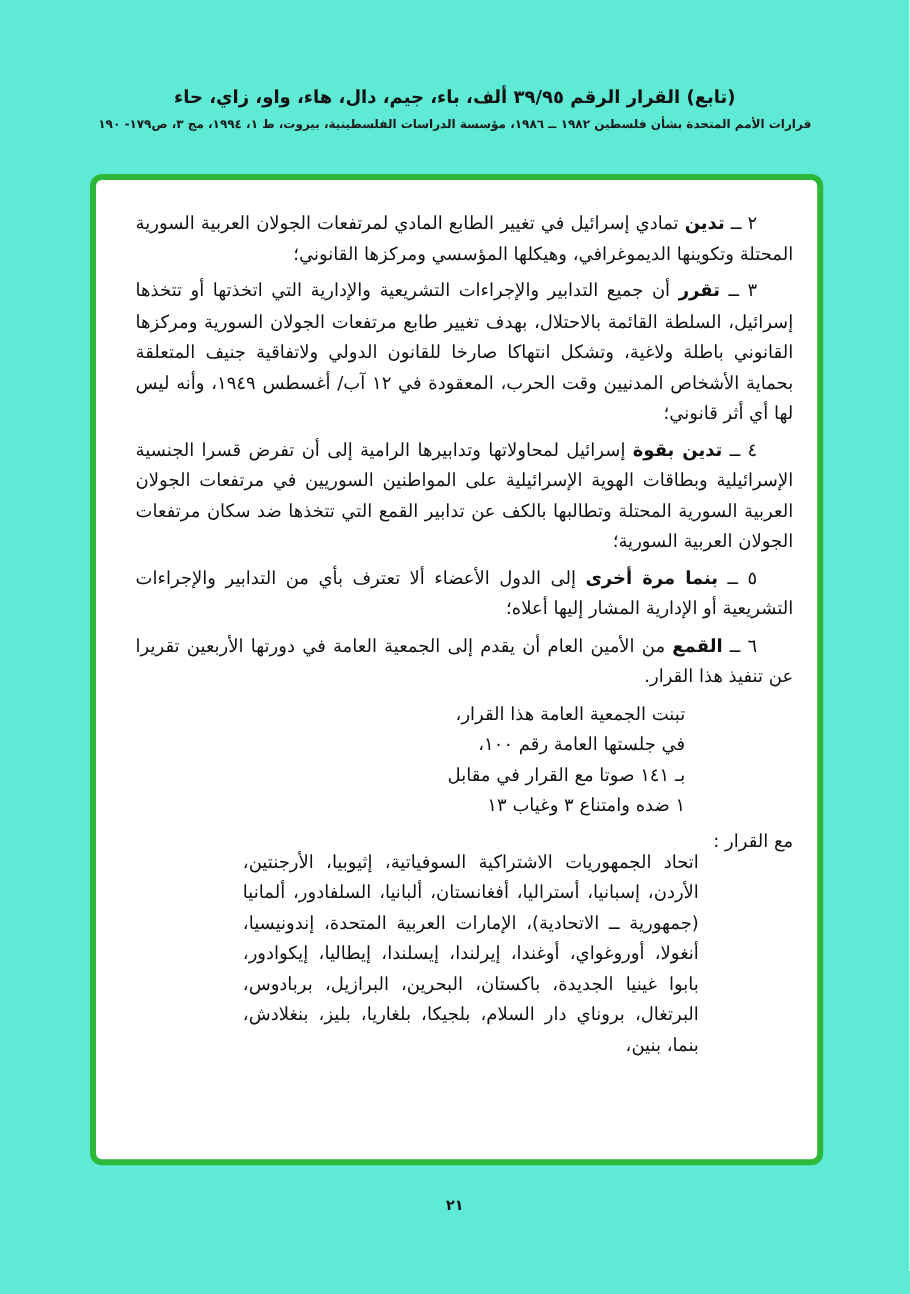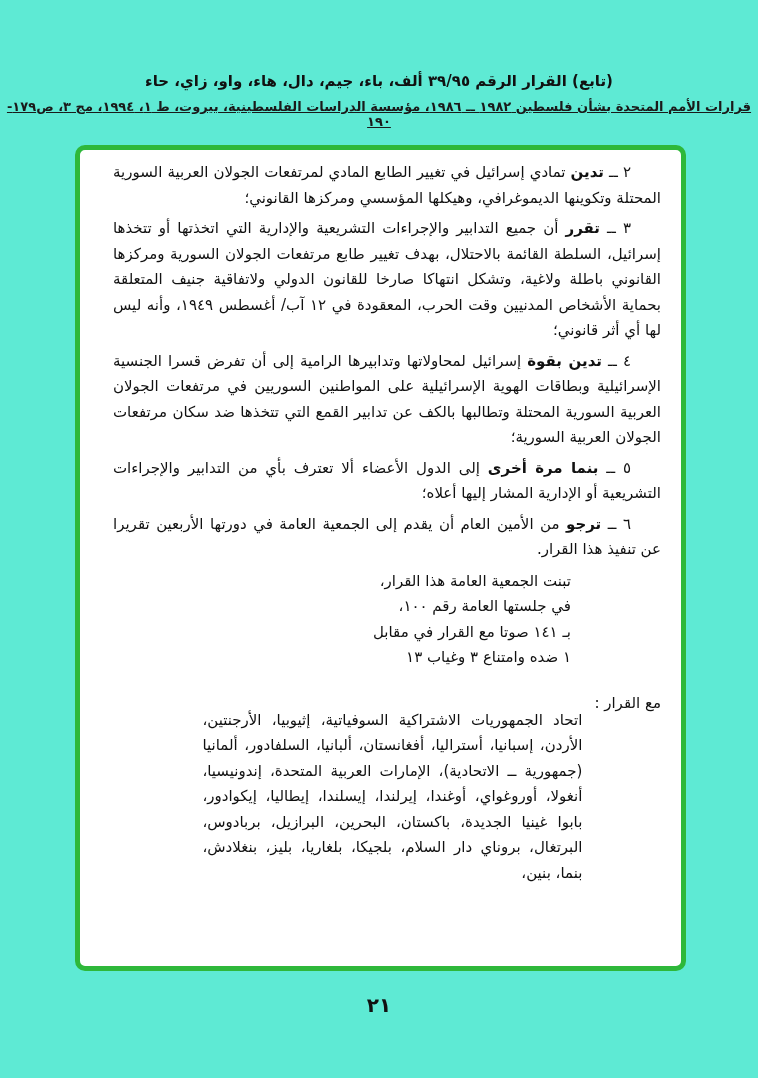--- a/index.html
+++ b/index.html
@@ -9,54 +9,54 @@
     font-family: "DejaVu Sans", sans-serif;
     color: #111111;
     overflow: hidden;
     direction: rtl;
   }
   .page { position: relative; width: 758px; height: 1078px; background: #5eead4; }
 
   
   .header { position: absolute; top: 72px; left: 0; width: 758px; text-align: center; }
   .doc-title { font-size: 15px; font-weight: 700; letter-spacing: 0; }
-  .doc-source { font-size: 13px; font-weight: 700; margin-top: 9px; color: #1a1a1a; text-decoration: underline; }
+  .doc-source { font-size: 10px; font-weight: 700; margin-top: 9px; color: #1a1a1a; }
 
   
   .frame {
     position: absolute;
     left: 75px; top: 145px;
     width: 611px; height: 826px;
     border: 5px solid #2eb83a;
     border-radius: 10px;
     background: #ffffff;
     overflow: hidden;
   }
   .content {
     position: absolute;
-    top: 10px; right: 20px;
+    top: 24px; right: 20px;
     width: 548px;
     font-size: 15px;
     line-height: 1.7;
     text-align: justify;
   }
   .para { text-align: justify; text-indent: 30px; margin-bottom: 5px; }
   .para .lead { font-weight: 700; }
   .para .num { font-weight: 400; }
 
-  .adoption { margin: 6px 90px 20px 0; text-align: right; }
+  .adoption { margin: 6px 90px 4px 0; text-align: right; }
   .adoption-line { white-space: nowrap; }
 
   .vote-row { display: flex; gap: 12px; margin-top: 4px; align-items: flex-start; }
   .vote-label { flex: 0 0 auto; white-space: nowrap; }
   .vote-countries { width: 380px; text-align: justify; margin-top: 17px; }
 
   
   .footer { position: absolute; top: 993px; left: 0; width: 758px; text-align: center; }
-  .page-num { font-size: 20px; font-weight: 700; }
+  .page-num { font-size: 12px; font-weight: 700; }
 </style>
 </head>
 <body>
 
 <div class="page">
 
   <div class="header">
     <div class="doc-title">(تابع) القرار الرقم ٣٩/٩٥ ألف، باء، جيم، دال، هاء، واو، زاي، حاء</div>
     <div class="doc-source">قرارات الأمم المتحدة بشأن فلسطين ١٩٨٢ ــ ١٩٨٦، مؤسسة الدراسات الفلسطينية، بيروت، ط ١، ١٩٩٤، مج ٣، ص١٧٩- ١٩٠</div>
   </div>
@@ -83,21 +83,21 @@
       </p>
 
       <p class="para">
         <span class="num">٥ ــ</span>
         <span class="lead">بنما مرة أخرى</span>
         <span>إلى الدول الأعضاء ألا تعترف بأي من التدابير والإجراءات التشريعية أو الإدارية المشار إليها أعلاه؛</span>
       </p>
 
       <p class="para">
         <span class="num">٦ ــ</span>
-        <span class="lead">ترجو</span>
+        <span class="lead">القمع</span>
         <span>من الأمين العام أن يقدم إلى الجمعية العامة في دورتها الأربعين تقريرا عن تنفيذ هذا القرار.</span>
       </p>
 
       <div class="adoption">
         <div class="adoption-line">تبنت الجمعية العامة هذا القرار،</div>
         <div class="adoption-line">في جلستها العامة رقم ١٠٠،</div>
         <div class="adoption-line">بـ ١٤١ صوتا مع القرار في مقابل</div>
         <div class="adoption-line">١ ضده وامتناع ٣ وغياب ١٣</div>
       </div>
 

